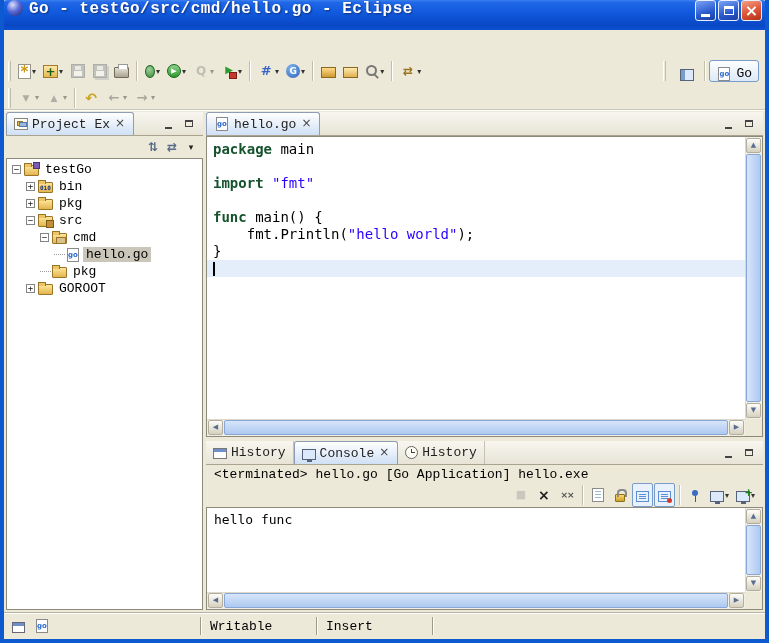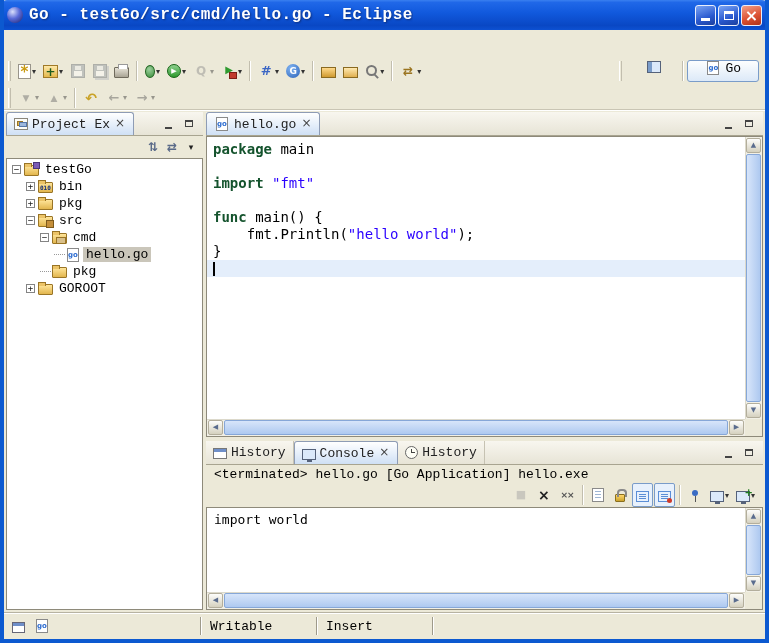--- a/index.html
+++ b/index.html
@@ -1,19 +1,19 @@
 <!DOCTYPE html>
 <html><head>
 <meta charset="utf-8">
 <style>
 *{margin:0;padding:0;box-sizing:border-box}
 body{font-family:"Liberation Mono",monospace;font-size:13px;background:#fff}
 #window{position:relative;width:769px;height:643px;background:#ece9d8;border-left:4px solid #0c59d0;border-right:4px solid #0c59d0;border-bottom:4px solid #0c59d0;overflow:hidden}
 
-.titlebar{position:absolute;top:0;left:-4px;right:-4px;height:30px;border-radius:7px 7px 0 0;display:flex;align-items:center;gap:6px;padding:0 7px;background:linear-gradient(180deg,#3a80f0 0%,#2068e8 8%,#1159dd 42%,#0947c4 85%,#0d51d2 100%)}
+.titlebar{position:absolute;top:0;left:-4px;right:-4px;height:30px;border-radius:7px 7px 0 0;display:flex;align-items:flex-start;gap:6px;padding:0 7px;background:linear-gradient(180deg,#3a80f0 0%,#2068e8 8%,#1159dd 42%,#0947c4 85%,#0d51d2 100%)}
 .app-icon{width:16px;height:16px;border-radius:50%;flex:none;background:radial-gradient(circle at 35% 30%,#d8defb,#5a6ad8 45%,#1d2168)}
 .title-text{color:#fff;font-weight:bold;font-size:16px;letter-spacing:.5px;text-shadow:1px 1px 2px #10307e;white-space:nowrap;overflow:hidden}
 .winbtns{margin-left:auto;display:flex;gap:2px}
 .wbtn{width:21px;height:21px;border:1px solid #e9eefc;border-radius:3px;display:flex;align-items:center;justify-content:center;color:#fff;font-family:"DejaVu Sans",sans-serif;cursor:default}
 .wbtn.min,.wbtn.max{background:linear-gradient(160deg,#7aa4f4,#2a59cf 60%,#1b3f9e)}
 .wbtn.close{background:linear-gradient(160deg,#f2a088,#dd5335 55%,#b03218)}
 .wbtn.close::before{content:"×";font-size:16px;font-weight:bold}
 .minbar{width:9px;height:3px;background:#fff;margin-top:9px}
 .maxbox{width:10px;height:9px;border:1px solid #fff;border-top:3px solid #fff}
 
@@ -23,21 +23,21 @@
 #toolbar-main{top:56px;height:30px}
 #toolbar-nav{top:86px;height:24px;border-bottom:1px solid #c9c5b4;box-shadow:0 1px 0 #fff}
 .ticons{display:inline-flex;align-items:center;gap:1px}
 .tbtn{display:inline-flex;align-items:center;justify-content:center;height:24px;min-width:21px;padding:0 2px;border:1px solid transparent;border-radius:2px;gap:1px}
 .tbtn.dis{opacity:.45;filter:grayscale(70%)}
 .tbtn.act{background:#e8f1fc;border-color:#7a9cc9}
 .dd{font-size:8px;color:#333;font-family:"DejaVu Sans",sans-serif}
 .tsep{width:2px;height:20px;border-left:1px solid #c2beae;border-right:1px solid #fff;margin:0 3px}
 .grip{width:3px;height:20px;border-left:1px solid #fff;border-right:1px solid #c2beae;margin:0 4px 0 1px}
 .persp{margin-left:auto;display:flex;align-items:center;gap:3px;padding-right:3px}
-.pbtn{display:inline-flex;align-items:flex-start;gap:4px;height:22px;padding:0 17px;border:1px solid transparent;border-radius:3px;font-size:13px}
+.pbtn{display:inline-flex;align-items:flex-end;gap:4px;height:22px;padding:0 6px;border:1px solid transparent;border-radius:3px;font-size:13px}
 .pbtn.active{background:linear-gradient(#fdfefe,#dce9f8);border-color:#7a9cc9}
 .psep{width:2px;height:20px;border-left:1px solid #c2beae;border-right:1px solid #fff}
 
 .icon{display:inline-block;width:16px;height:16px;position:relative;text-align:center;line-height:16px;font-size:11px;vertical-align:middle;font-family:"DejaVu Sans",sans-serif;flex:none}
 .ic-new-wizard{background:#fff;border:1px solid #98948a;color:#c99a10;font-weight:bold;font-size:15px;line-height:15px;width:13px;height:15px}
 .ic-new-project{background:linear-gradient(#ffe9a8,#e3b84d);border:1px solid #a07a28;color:#1d5c1d;font-weight:bold;font-size:12px;line-height:12px;width:15px;height:13px}
 .ic-save,.ic-save-all{width:14px;height:14px;background:#8095b5;border:1px solid #5a6b85}
 .ic-save::before,.ic-save-all::before{content:"";position:absolute;left:3px;top:1px;width:6px;height:4px;background:#e8edf5}
 .ic-save::after,.ic-save-all::after{content:"";position:absolute;left:2px;bottom:1px;width:8px;height:5px;background:#fff}
 .ic-save-all{box-shadow:2px 2px 0 #aab7cc}
@@ -450,21 +450,21 @@
             <span class="icon ic-display-console"></span>
             <span class="dd">▾</span>
           </span>
           <span class="tbtn">
             <span class="icon ic-open-console"></span>
             <span class="dd">▾</span>
           </span>
         </span>
     </div>
     <div class="vbody">
-      <div id="console-out">import world</div>
+      <div id="console-out">hello func</div>
       <div class="vsb">
         <span class="sbtn up">▲</span>
         <span class="vthumb"></span>
         <span class="sbtn dn">▼</span>
       </div>
       <div class="hsb">
         <span class="sbtn lf">◀</span>
         <span class="hthumb"></span>
         <span class="sbtn rt">▶</span>
       </div>

